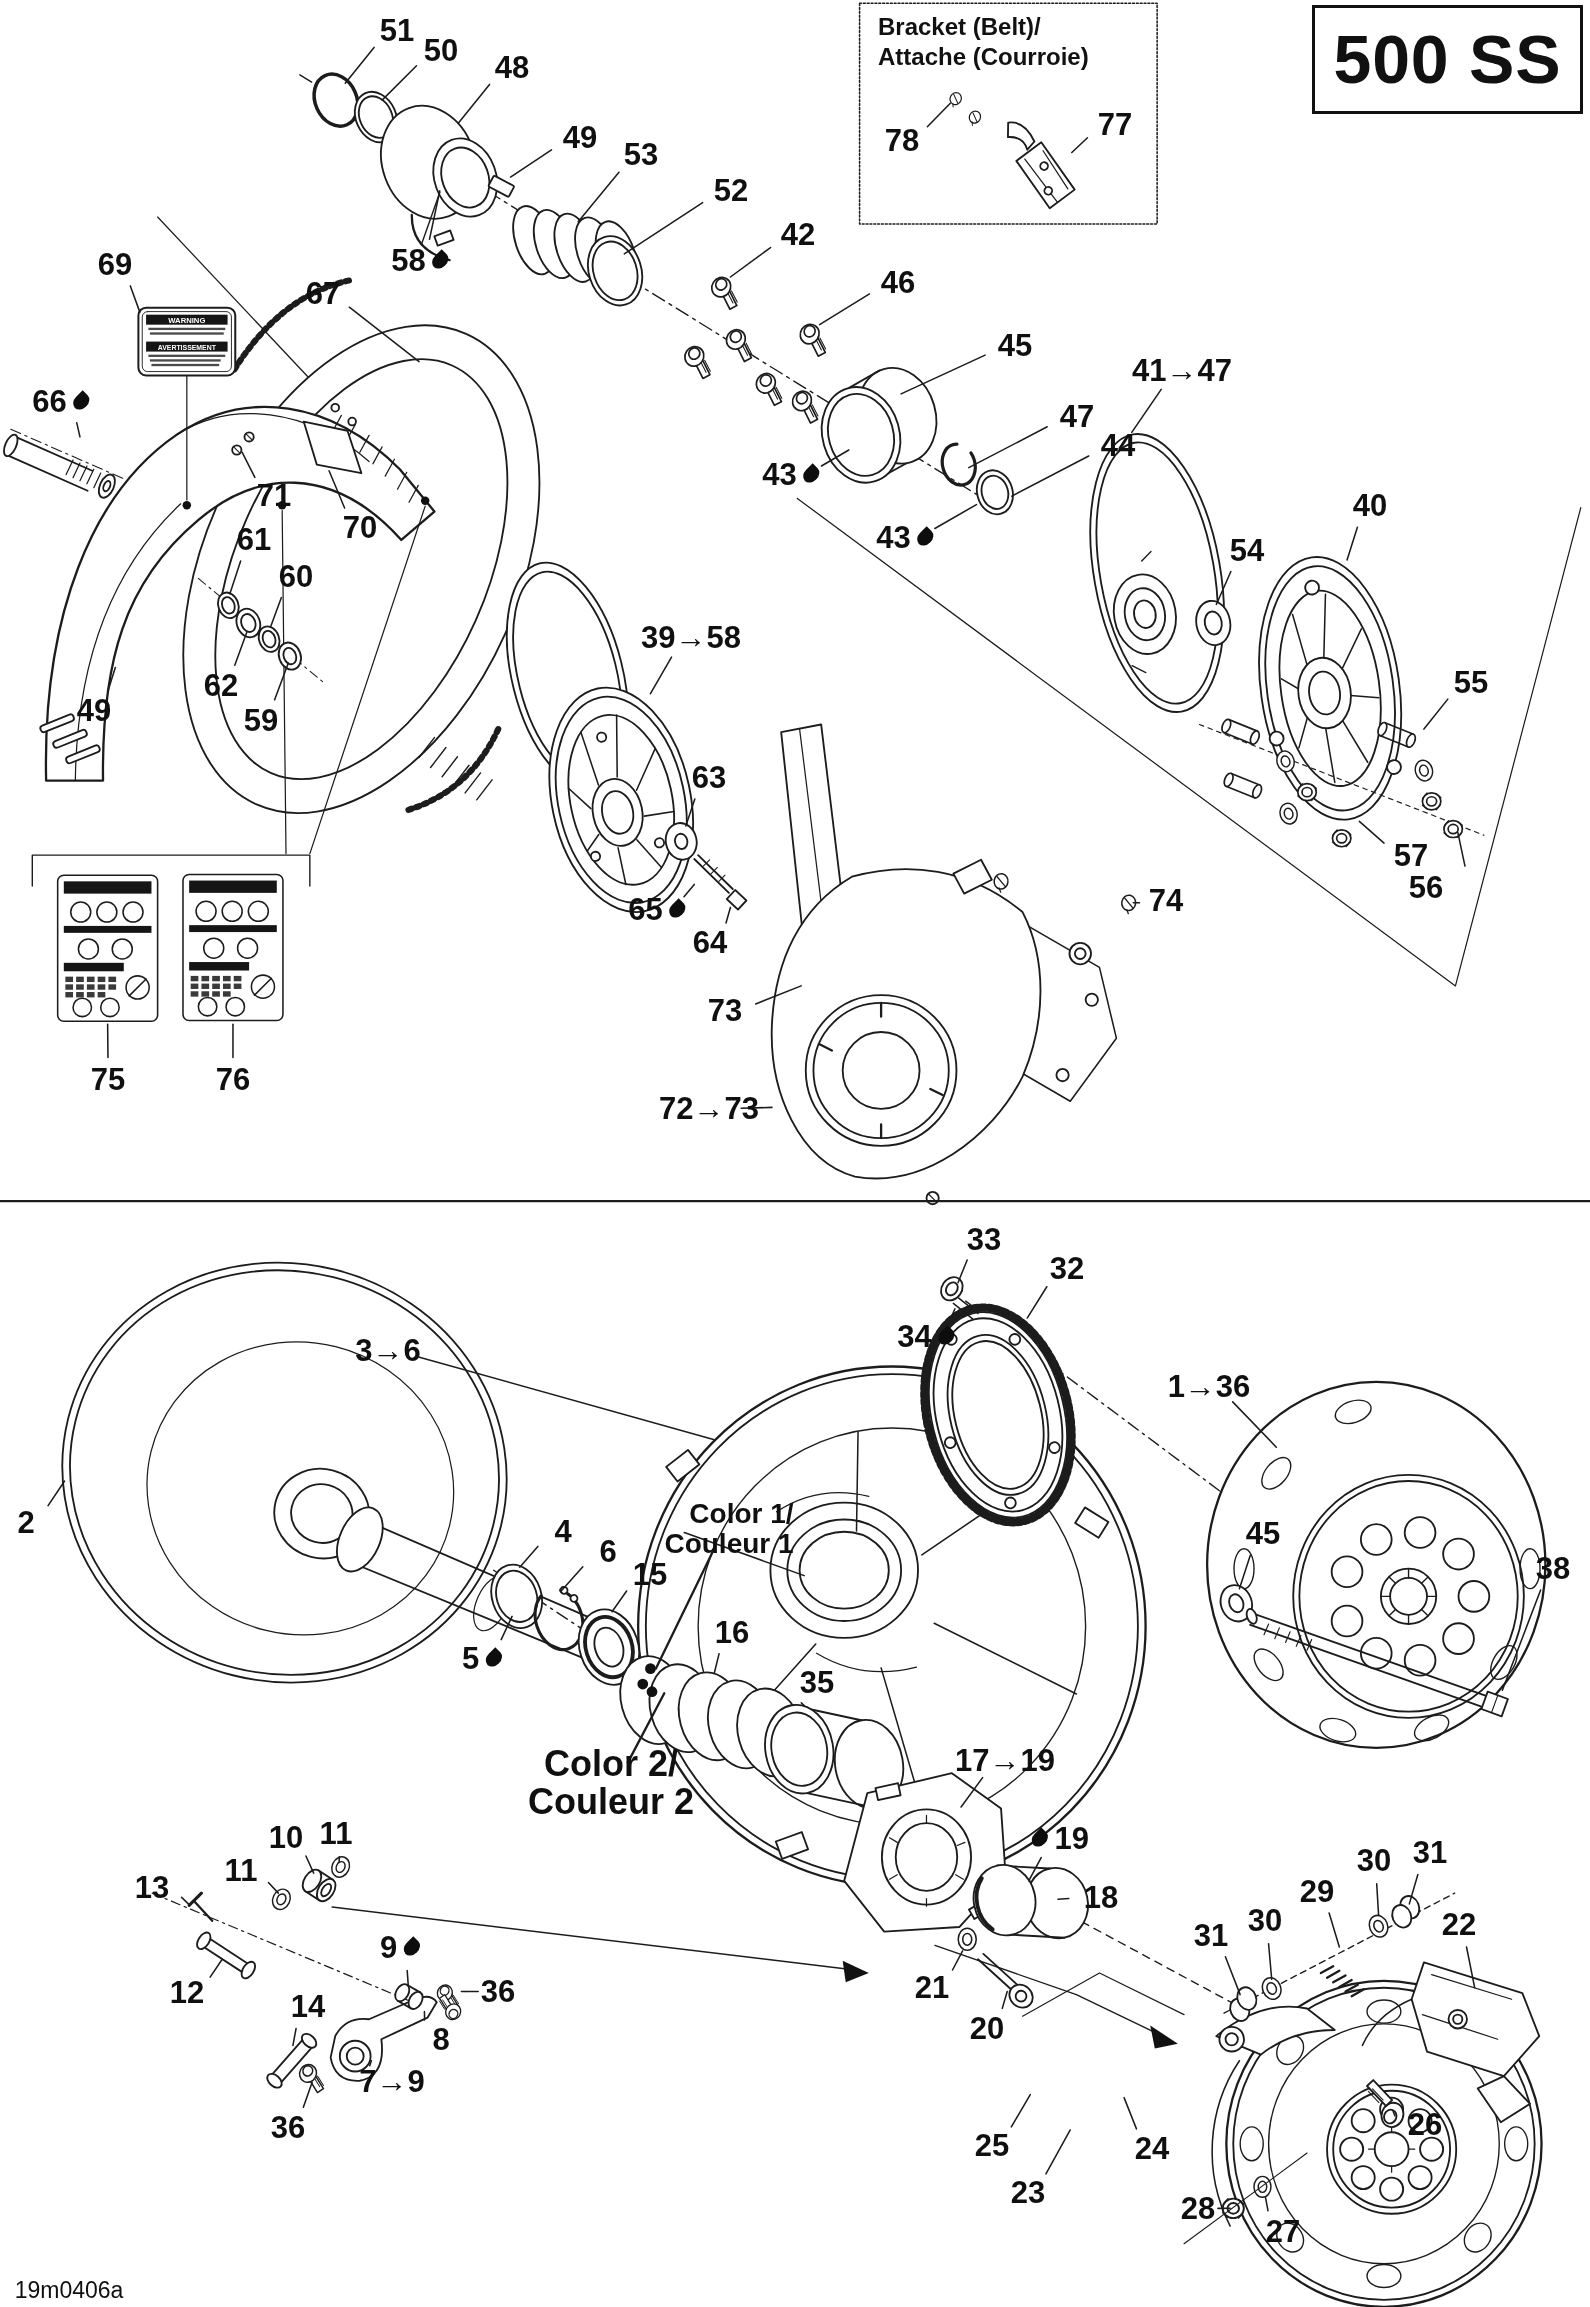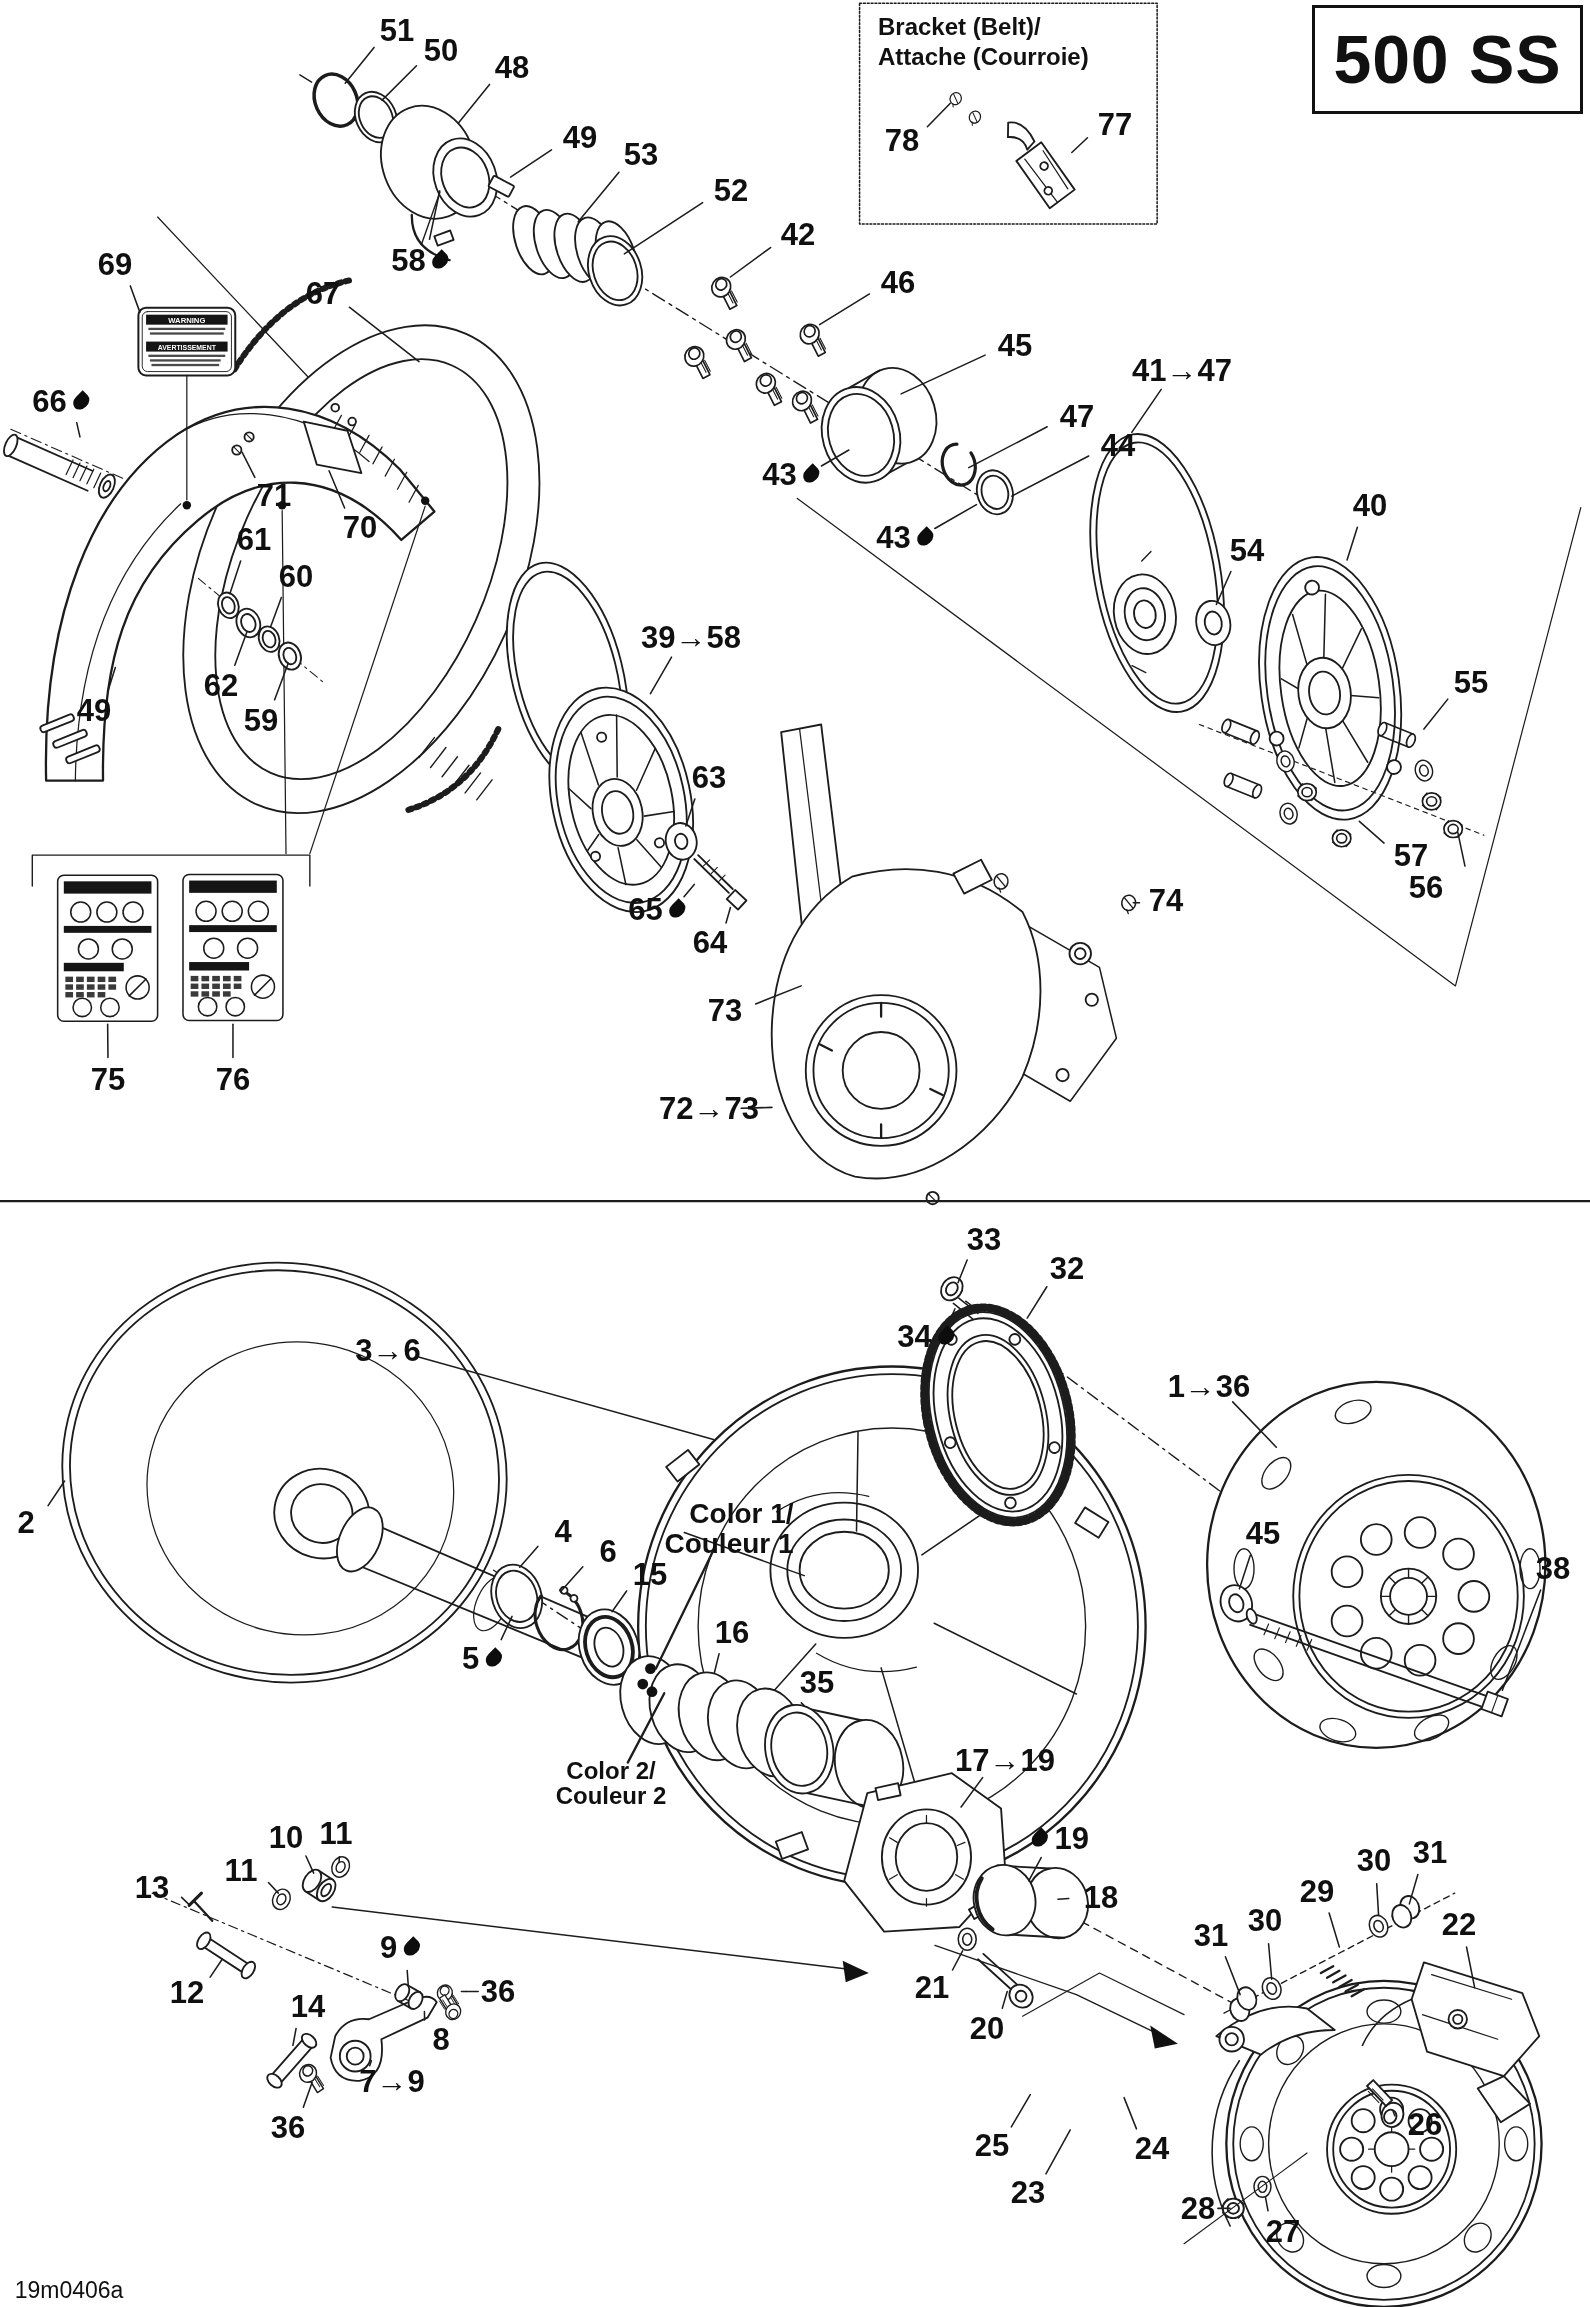--- a/index.html
+++ b/index.html
@@ -737,21 +737,21 @@
       <div class="callout" style="left: 1553px; top: 1569px;"><span>38</span></div>
       <div class="callout" style="left: 26px; top: 1523px;"><span>2</span></div>
       <div class="callout" style="left: 388px; top: 1351px;"><span>3→6</span></div>
       <div class="callout" style="left: 563px; top: 1532px;"><span>4</span></div>
       <div class="callout" style="left: 608px; top: 1552px;"><span>6</span></div>
       <div class="callout" style="left: 650px; top: 1575px;"><span>15</span></div>
       <div class="callout" style="left: 729px; top: 1529px; font-size: 28px; text-align: right;"><span>Color 1/
 Couleur 1</span></div>
       <div class="callout" style="left: 732px; top: 1633px;"><span>16</span></div>
       <div class="callout" style="left: 483px; top: 1659px;"><span>5</span><span class="drop"></span></div>
-      <div class="callout" style="left: 611px; top: 1783px; font-size: 24px;"><span>Color 2/
+      <div class="callout" style="left: 611px; top: 1783px; font-size: 36px;"><span>Color 2/
 Couleur 2</span></div>
       <div class="callout" style="left: 817px; top: 1683px;"><span>35</span></div>
       <div class="callout" style="left: 1005px; top: 1761px;"><span>17→19</span></div>
       <div class="callout" style="left: 1061px; top: 1839px;"><span class="drop pre"></span><span>19</span></div>
       <div class="callout" style="left: 1101px; top: 1898px;"><span>18</span></div>
       <div class="callout" style="left: 932px; top: 1988px;"><span>21</span></div>
       <div class="callout" style="left: 987px; top: 2029px;"><span>20</span></div>
       <div class="callout" style="left: 1317px; top: 1892px;"><span>29</span></div>
       <div class="callout" style="left: 1374px; top: 1861px;"><span>30</span></div>
       <div class="callout" style="left: 1430px; top: 1853px;"><span>31</span></div>

